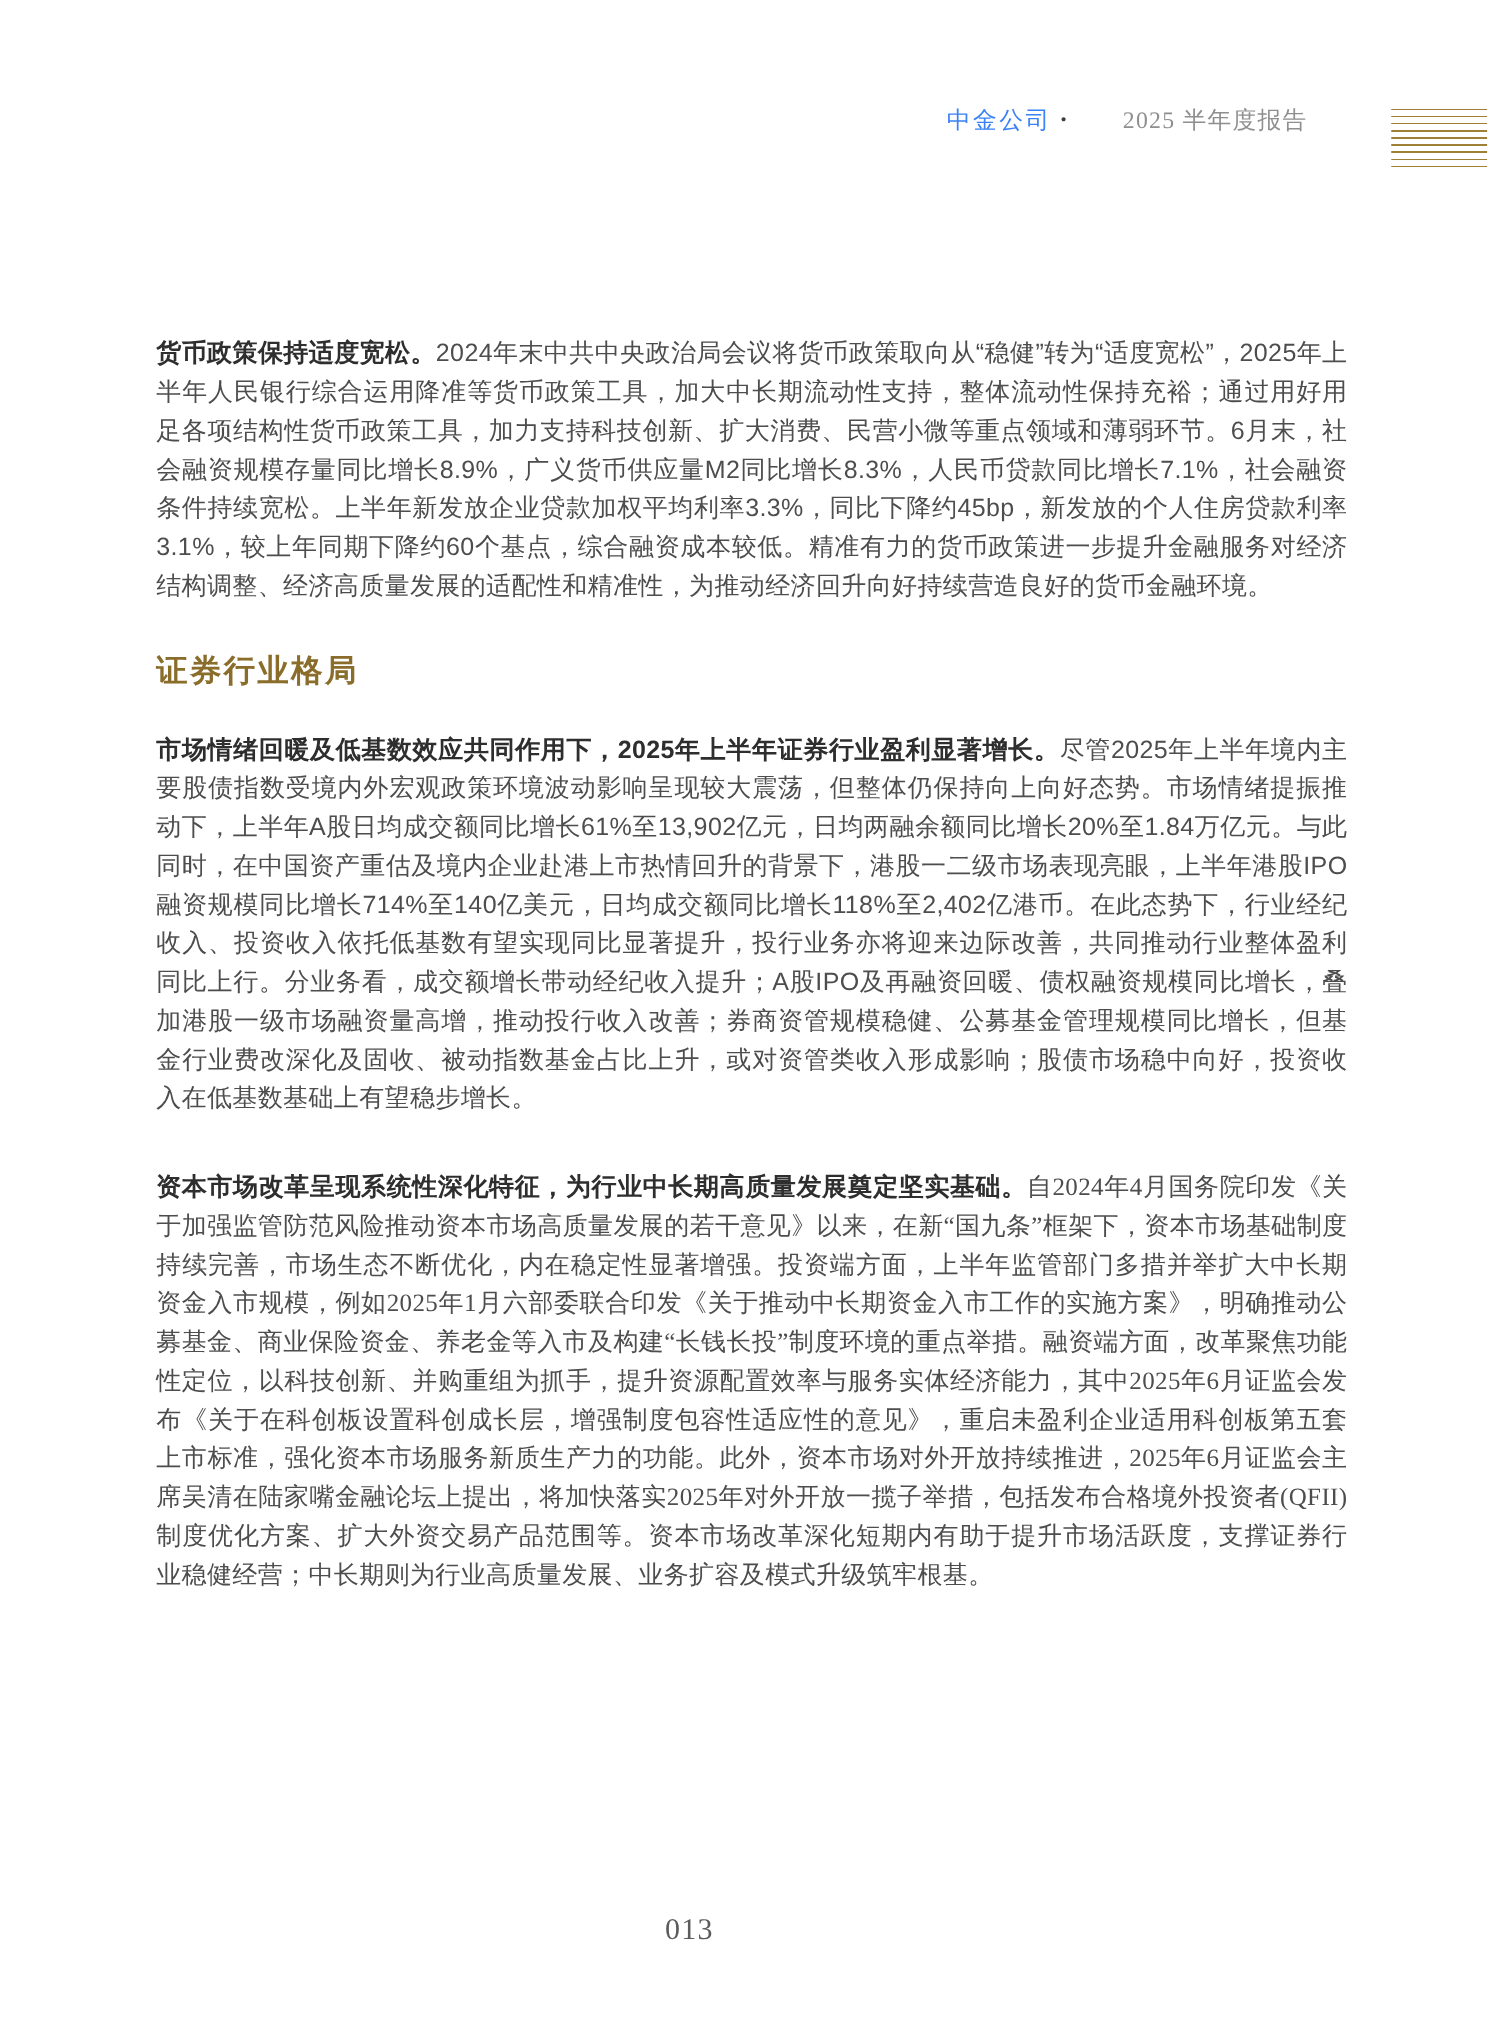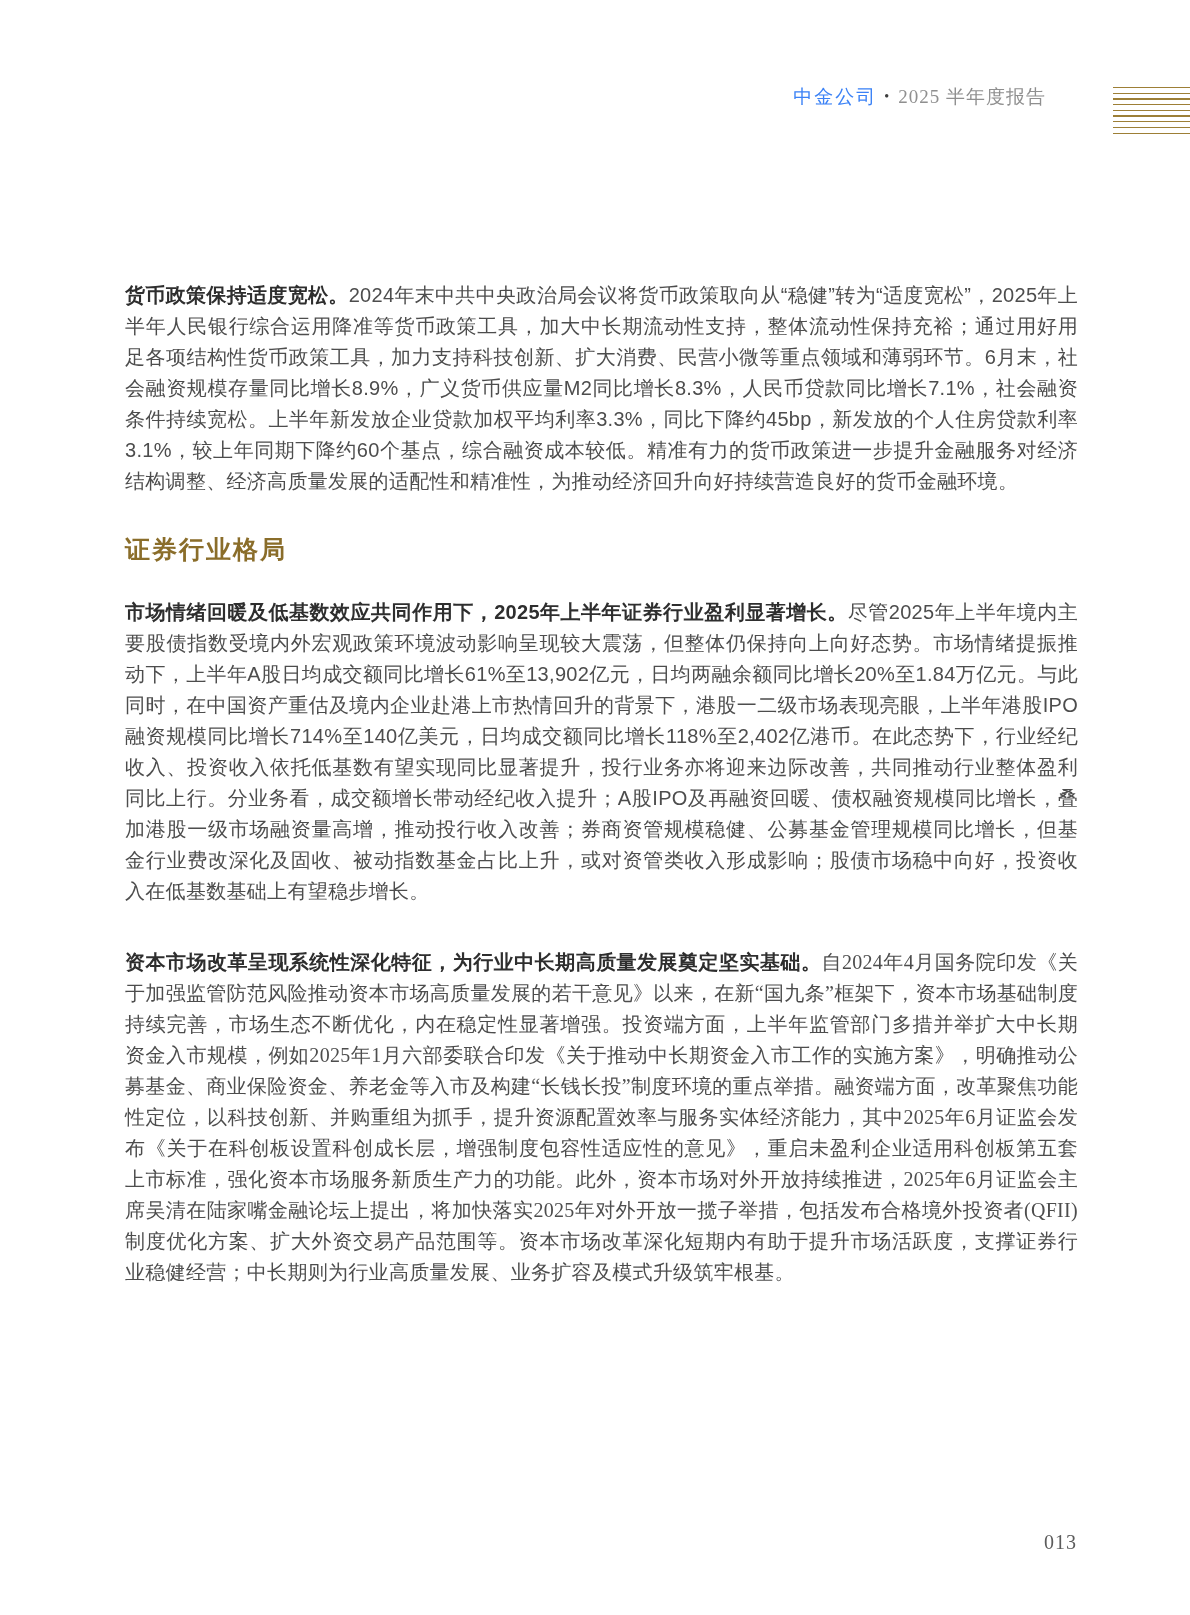--- a/index.html
+++ b/index.html
@@ -40,40 +40,41 @@
   }
   .header-text .sep {
     color: #3d3d3d;
     margin: 0 9px 0 7px;
     font-size: 14px;
     vertical-align: 2px;
   }
   .header-text .report {
     color: #8f8f8f;
     letter-spacing: 1px;
+    margin-left: 36px;
   }
   .gold-lines {
     position: absolute;
     top: 1px;
     right: 0;
     width: 77px;
     height: 47px;
     background-image: repeating-linear-gradient(
       to bottom,
       #9d7f36 0px,
       #9d7f36 1.2px,
       transparent 1.2px,
       transparent 5.7px
     );
   }
 
   
   .content {
     position: absolute;
-    top: 280px;
+    top: 268px;
     left: 125px;
     width: 953px;
   }
   .para {
     margin: 0;
     font-size: 20px;
     line-height: 31px;
     color: #4d4d4d;
     text-align: justify;
     letter-spacing: 0.3px;
@@ -94,25 +95,25 @@
     color: #8a6d2a;
     line-height: 30px;
   }
 
   
   .page-number {
     position: absolute;
     top: 1531px;
     left: 0;
     width: 100%;
-    text-align: right;
-    padding-right: 113px;
+    text-align: center;
+    padding-right: 87px;
     box-sizing: border-box;
     font-family: "Liberation Serif", serif;
-    font-size: 20px;
+    font-size: 24px;
     letter-spacing: 1px;
     color: #5c5c5c;
   }
 </style>
 </head>
 <body>
 
 <div class="page">
 
   <header class="page-header">

